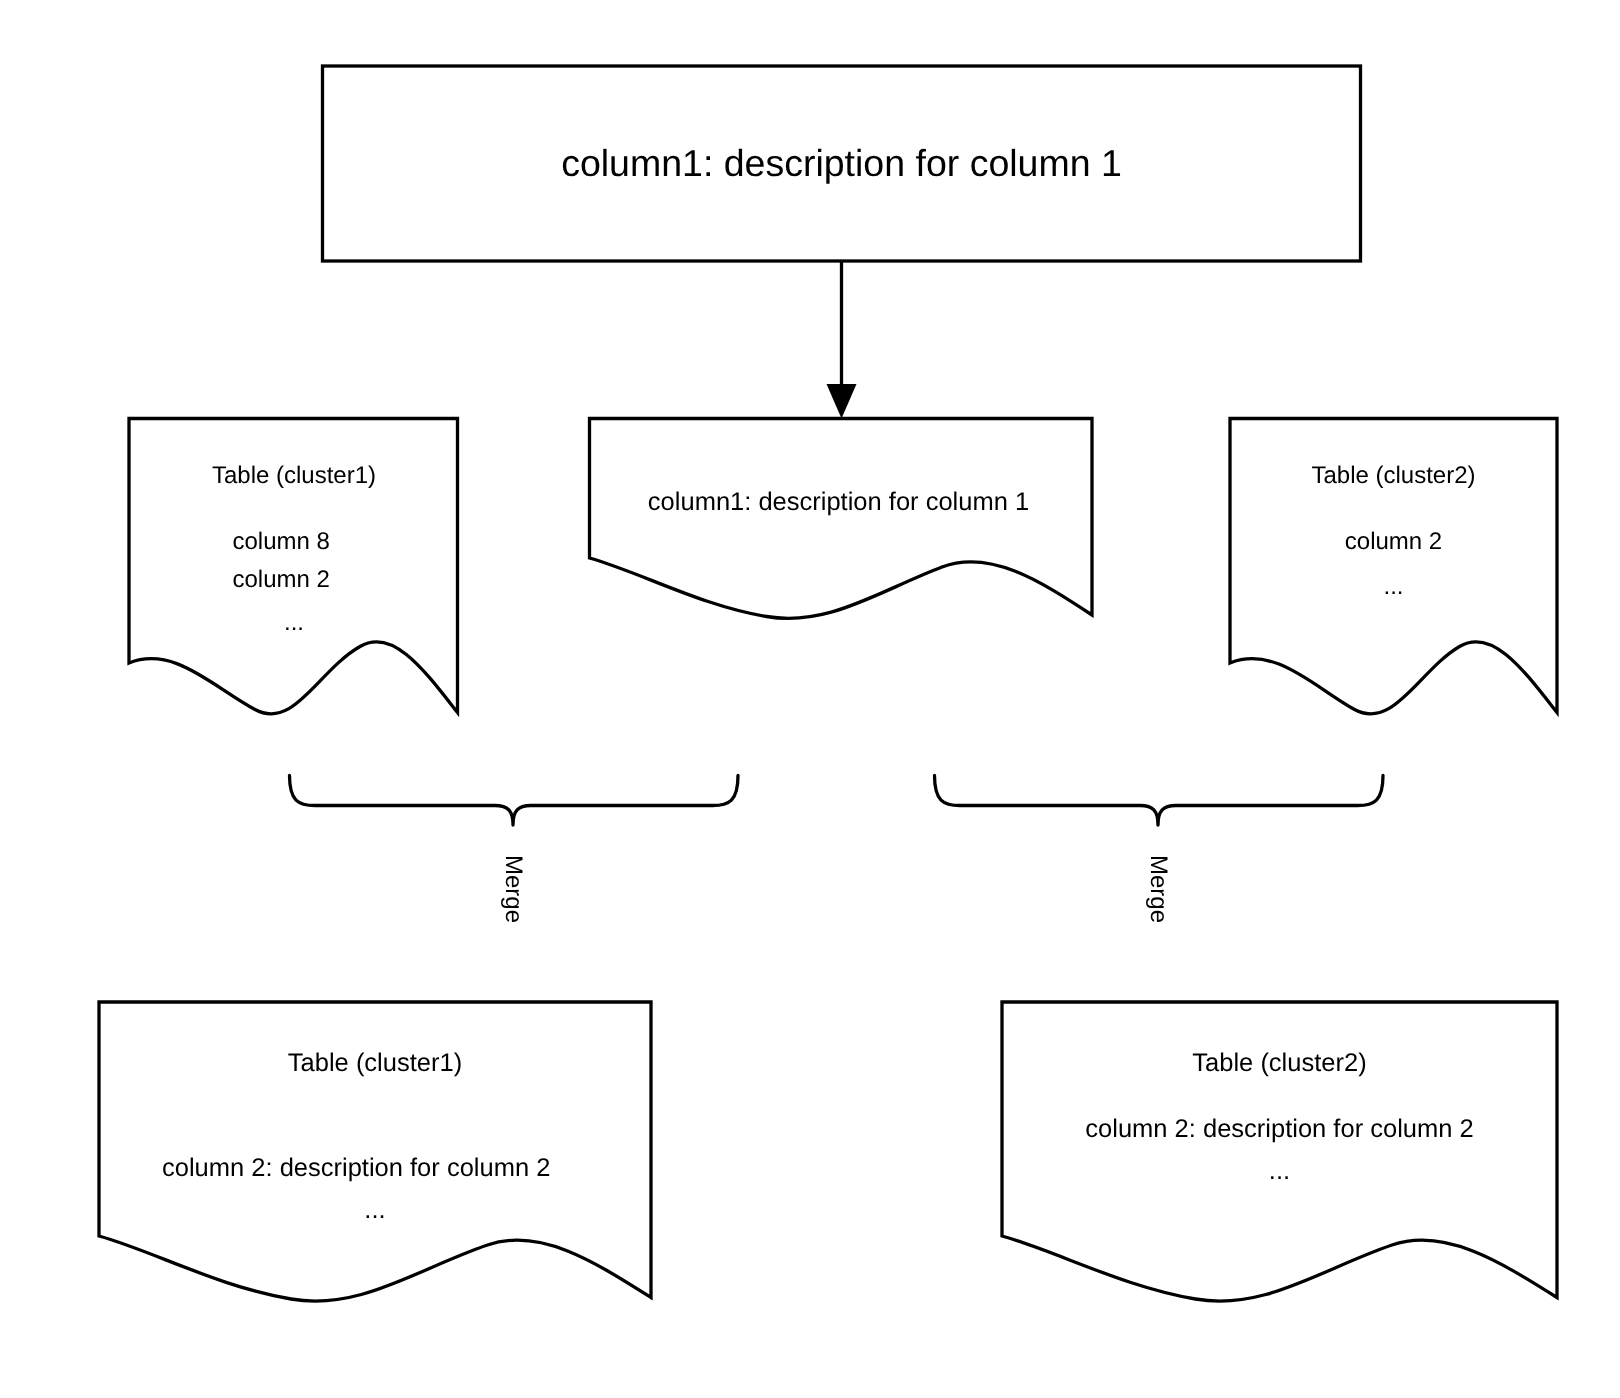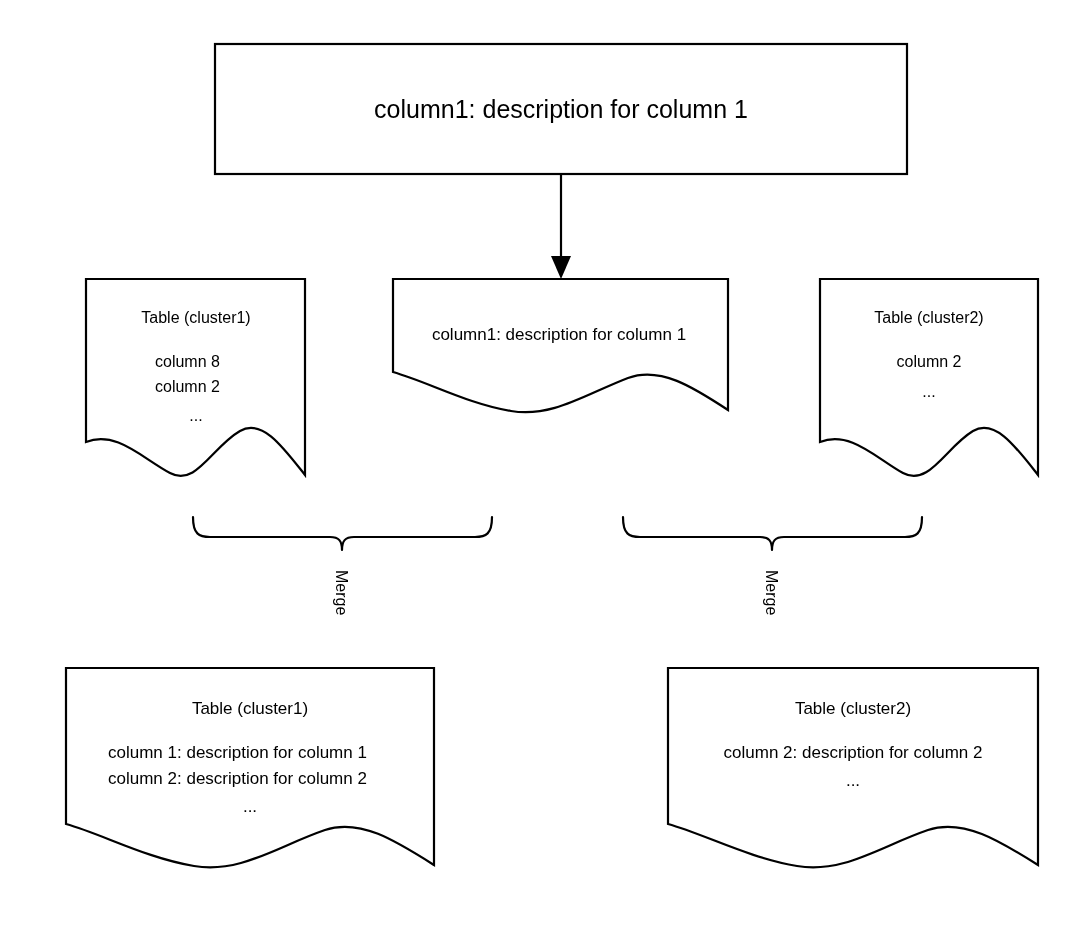--- a/index.html
+++ b/index.html
@@ -155,21 +155,20 @@
   <div class="txt txt-center t-mid-body" style="left:559px; top:326px;">column1: description for column 1</div>
 
   <div class="txt txt-center t-doc-title" style="left:929px; top:310px;">Table (cluster2)</div>
   <div class="txt txt-center t-doc-body" style="left:929px; top:354px;">column 2</div>
   <div class="txt txt-center t-doc-body" style="left:929px; top:384px;">...</div>
 
   <div class="merge-label" style="left:350px; top:570px;">Merge</div>
   <div class="merge-label" style="left:780px; top:570px;">Merge</div>
 
   <div class="txt txt-center t-bottom-title" style="left:250px; top:700px;">Table (cluster1)</div>
-  <div class="txt txt-left t-bottom-body" style="left:108px; top:744px;">column 1: description for column 1</div>
   <div class="txt txt-left t-bottom-body" style="left:108px; top:770px;">column 2: description for column 2</div>
   <div class="txt txt-center t-bottom-body" style="left:250px; top:798px;">...</div>
 
   <div class="txt txt-center t-bottom-title" style="left:853px; top:700px;">Table (cluster2)</div>
   <div class="txt txt-center t-bottom-body" style="left:853px; top:744px;">column 2: description for column 2</div>
   <div class="txt txt-center t-bottom-body" style="left:853px; top:772px;">...</div>
 
 </div>
 
 </body></html>

